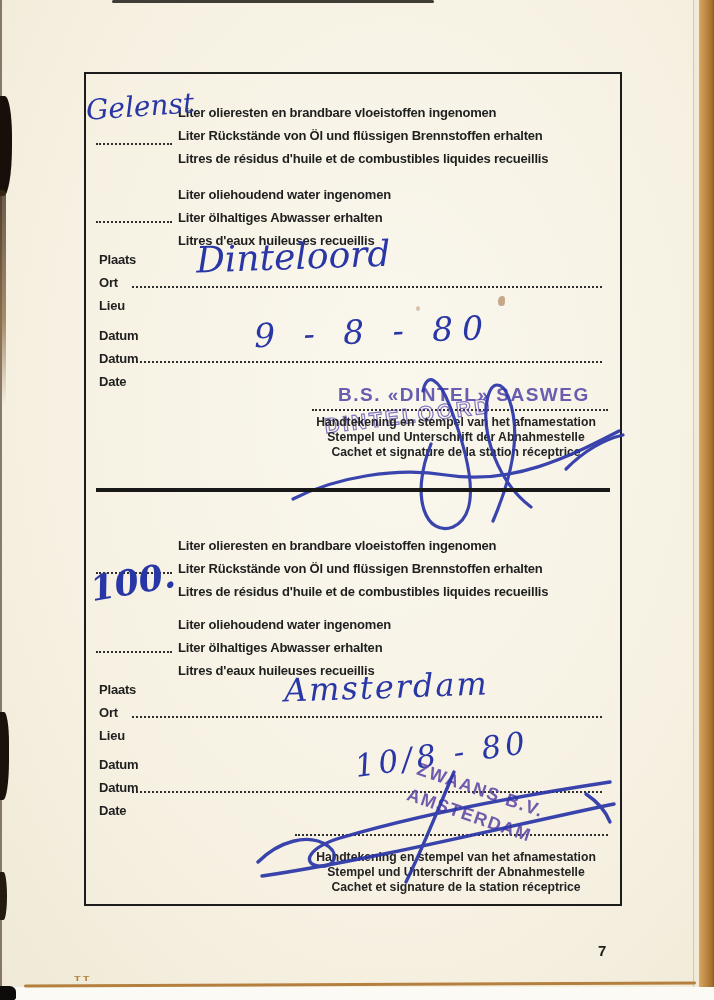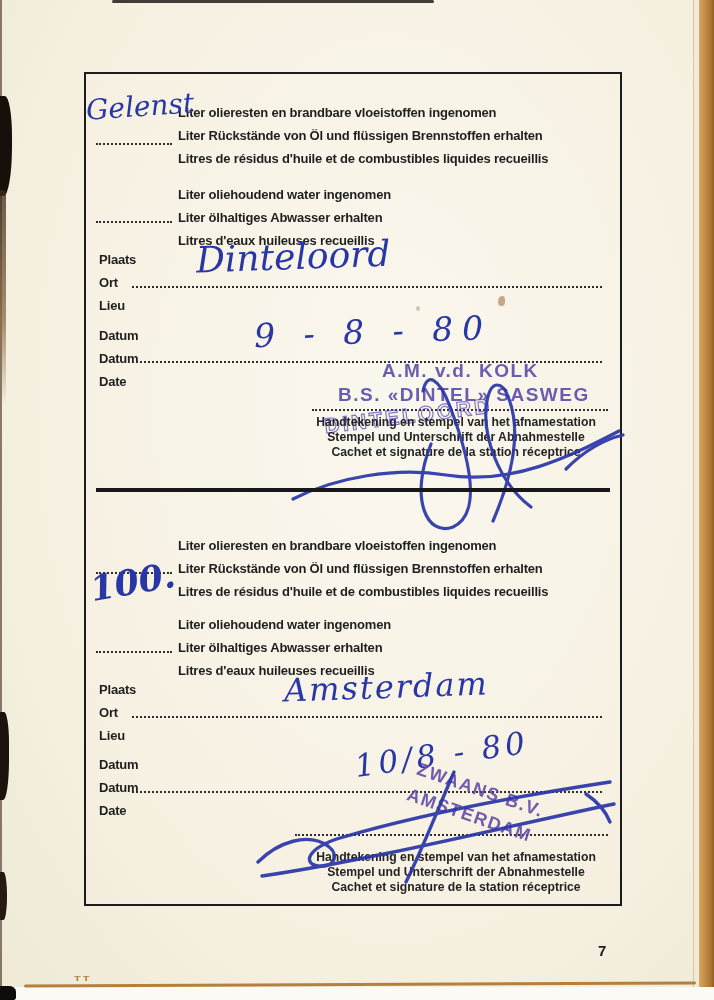--- a/index.html
+++ b/index.html
@@ -87,21 +87,20 @@
     <div class="hand" style="left:110px;top:162px;font-size:36px;transform:rotate(-2deg);">Dinteloord</div>
 
     <div class="print" style="left:13px;top:250px;">
       <div>Datum</div>
       <div>Datum</div>
       <div>Date</div>
     </div>
     <div class="dots" style="left:46px;top:273px;width:470px;"></div>
     <div class="hand" style="left:168px;top:238px;font-size:33px;letter-spacing:9px;transform:rotate(-2deg);">9 - 8 - 80</div>
 
-    <div class="stamp" style="left:296px;top:286px;font-size:19px;">A.M. v.d. KOLK</div>
     <div class="stamp" style="left:252px;top:310px;font-size:19px;">B.S. «DINTEL» SASWEG</div>
     <div class="dots" style="left:226px;top:321px;width:296px;"></div>
     <div class="stamp-outline" style="left:238px;top:330px;font-size:21px;transform:rotate(-7deg);">DINTELOORD</div>
 
     <div class="small-print" style="left:175px;top:341px;width:390px;">
       <div>Handtekening en stempel van het afnamestation</div>
       <div>Stempel und Unterschrift der Abnahmestelle</div>
       <div>Cachet et signature de la station réceptrice</div>
     </div>
 

